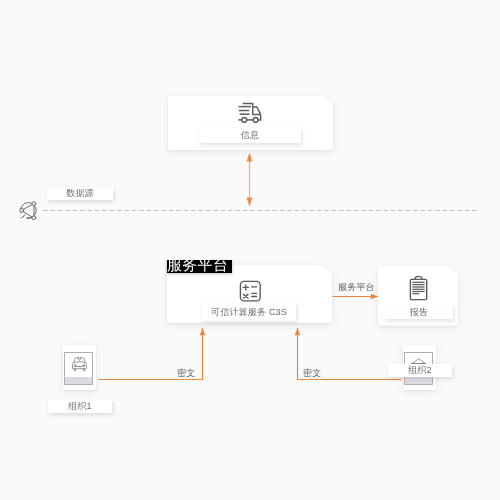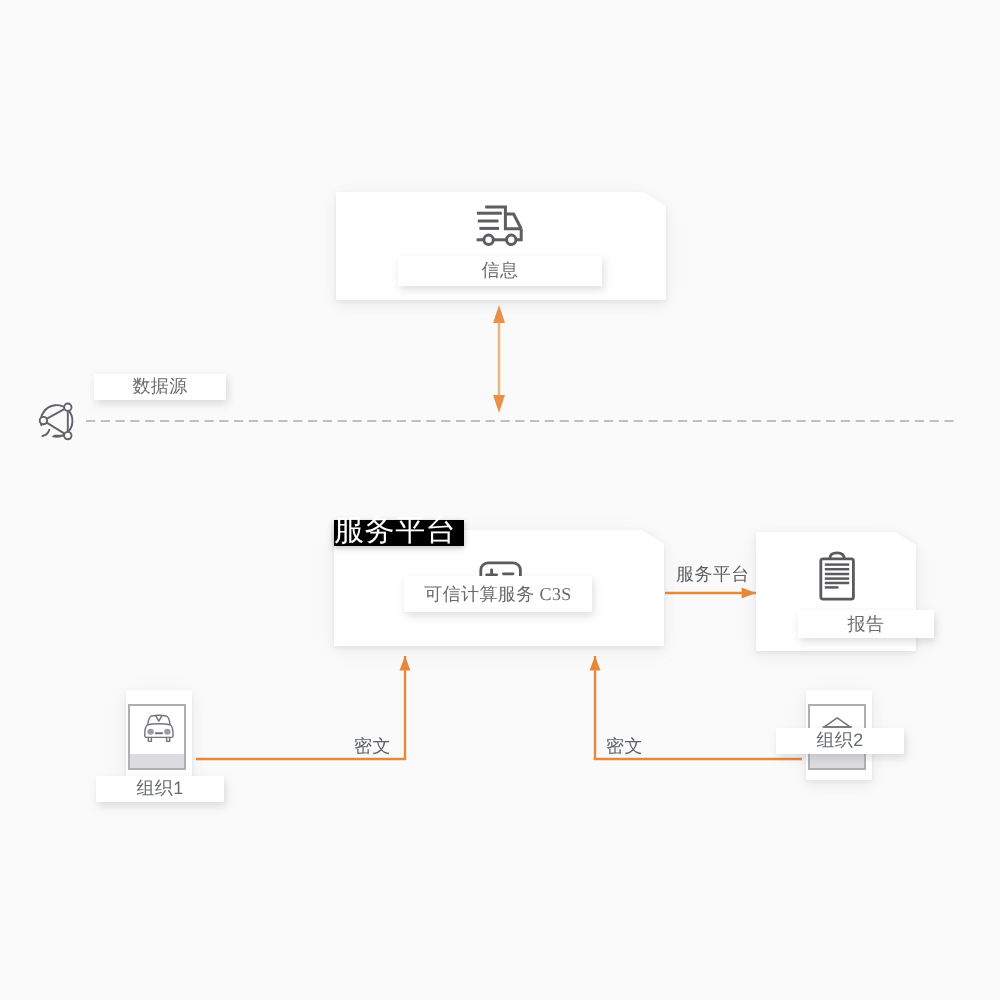--- a/index.html
+++ b/index.html
@@ -86,42 +86,42 @@
     <svg width="23" height="24" viewBox="0 0 23 24">
       <g fill="none" stroke="#5b5b5f" stroke-width="1.4" stroke-linecap="round" stroke-linejoin="round">
         <rect x="1.4" y="2.4" width="19.8" height="19.5" rx="3.6"></rect>
         <path d="M4.3,8.4 H9.3 M6.8,5.9 V10.9"></path>
         <path d="M12.7,7.9 H17.5"></path>
         <path d="M4.6,15.4 L9.0,19.0 M9.0,15.4 L4.6,19.0"></path>
         <path d="M12.7,14.4 H17.5 M12.7,17.5 H17.5"></path>
       </g>
     </svg>
   </span>
-  <div class="pill" style="left:202px;top:288px;width:94px;height:18px;font-family:Liberation Serif, serif;">
+  <div class="pill" style="left:202px;top:303px;width:94px;height:18px;">
     <span>可信计算服务 C3S</span>
   </div>
 
   <div class="card notch" style="left:378px;top:265.5px;width:80px;height:60px;"></div>
   <span class="ico" style="left:406px;top:274px;">
     <svg width="24" height="28" viewBox="0 0 24 28">
       <g fill="none" stroke="#5b5b5f" stroke-width="1.4" stroke-linecap="butt" stroke-linejoin="round">
         <rect x="4.4" y="5.4" width="16.3" height="20.2" rx="1.1"></rect>
         <path d="M8.9,5.4 C8.9,3.2 10.3,2.4 12.5,2.4 C14.7,2.4 16.1,3.2 16.1,5.4" stroke-linejoin="round"></path>
         <g stroke-width="1.25">
           <path d="M6.4,8.3 H18.6"></path>
           <path d="M6.4,10.6 H18.6"></path>
           <path d="M6.4,13.0 H18.6"></path>
           <path d="M6.4,15.3 H18.6"></path>
           <path d="M6.4,17.5 H18.6"></path>
           <path d="M6.4,19.7 H13.2"></path>
         </g>
       </g>
     </svg>
   </span>
-  <div class="pill" style="left:399px;top:305px;width:68px;height:14px;">
+  <div class="pill" style="left:385px;top:305px;width:68px;height:14px;">
     <span>报告</span>
   </div>
 
   <div class="card" style="left:62.5px;top:344.5px;width:33px;height:45px;"></div>
   <div class="iconbox" style="left:64px;top:351.5px;width:29px;height:33.5px;">
     <span class="ico" style="left:5px;top:3.5px;">
       <svg width="19" height="19.3" viewBox="0 0 20 20">
         <g fill="none" stroke="#74747d" stroke-width=".78" stroke-linecap="round" stroke-linejoin="round">
           <path d="M4.0,6.6 C4.4,4.0 5.0,2.2 6.1,1.9 C8.0,1.5 11.9,1.5 13.8,1.9
                    C14.9,2.2 15.5,4.0 15.9,6.6"></path>
@@ -132,21 +132,21 @@
           <ellipse cx="5.6" cy="10.2" rx="1.7" ry="1.6" fill="#9c9ca4" stroke="none"></ellipse>
           <ellipse cx="14.4" cy="10.2" rx="1.7" ry="1.6" fill="#9c9ca4" stroke="none"></ellipse>
           <path d="M8.3,11.0 H11.7" stroke-width="1.1"></path>
           <path d="M4.4,13.3 V15.3 H6.0 V13.3"></path>
           <path d="M14.0,13.3 V15.3 H15.6 V13.3"></path>
         </g>
       </svg>
     </span>
     <div class="strip"></div>
   </div>
-  <div class="pill" style="left:48px;top:388px;width:64px;height:13px;">
+  <div class="pill" style="left:48px;top:400px;width:64px;height:13px;">
     <span>组织1</span>
   </div>
 
   <div class="card" style="left:402.5px;top:344.5px;width:33px;height:45px;"></div>
   <div class="iconbox" style="left:404px;top:351.5px;width:29px;height:33.5px;">
     <span class="ico" style="left:4px;top:3.5px;">
       <svg width="19" height="19.3" viewBox="0 0 20 20">
         <g fill="none" stroke="#74747d" stroke-width=".78" stroke-linecap="round" stroke-linejoin="round">
           <path d="M3.3,7.7 L10.1,2.9 L16.9,7.7 Z"></path>
           <path d="M2.6,7.7 H17.6"></path>

